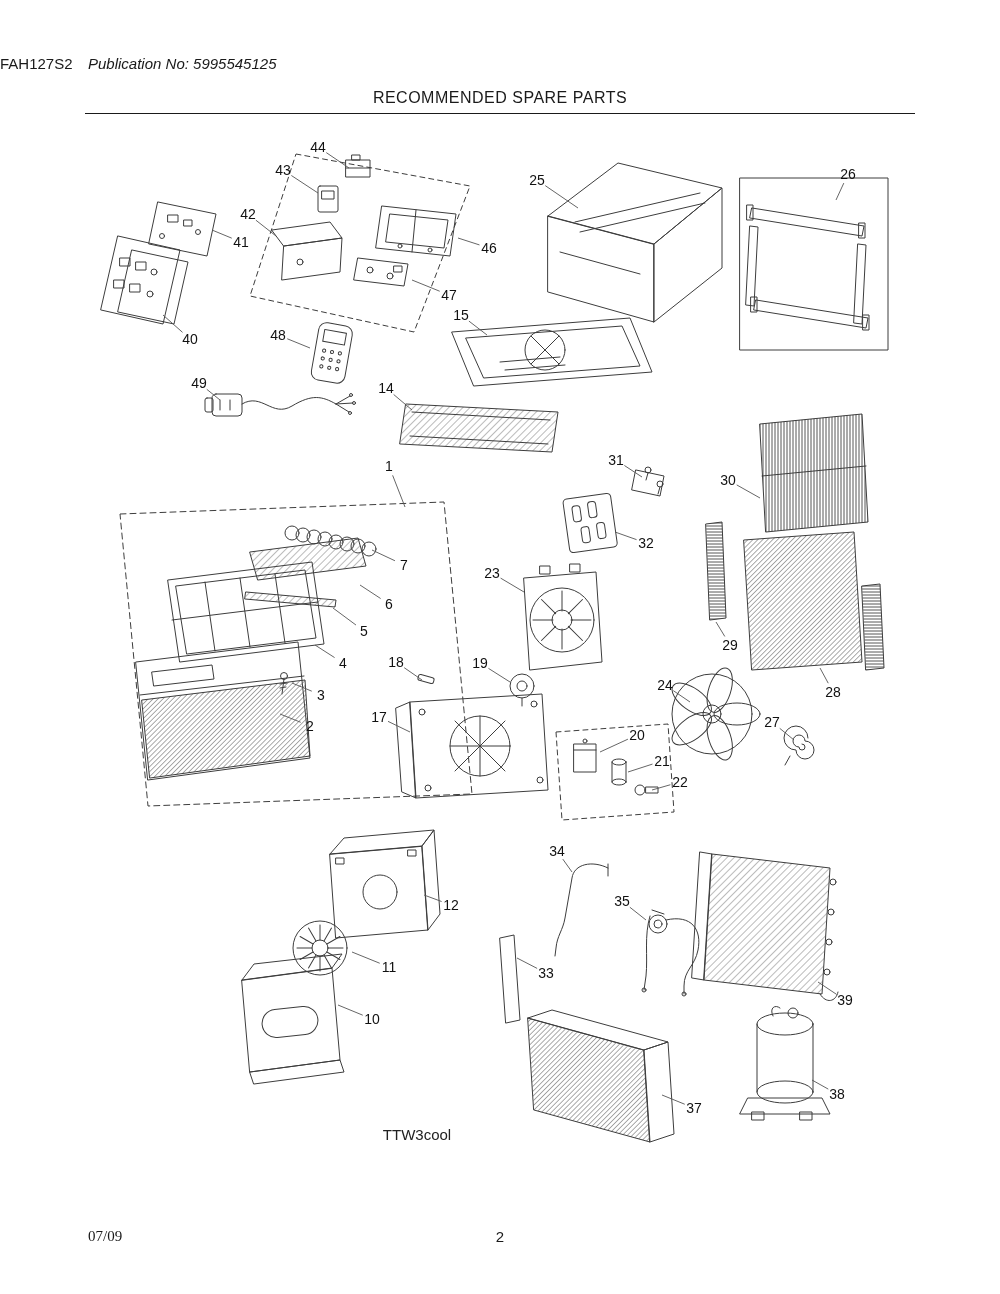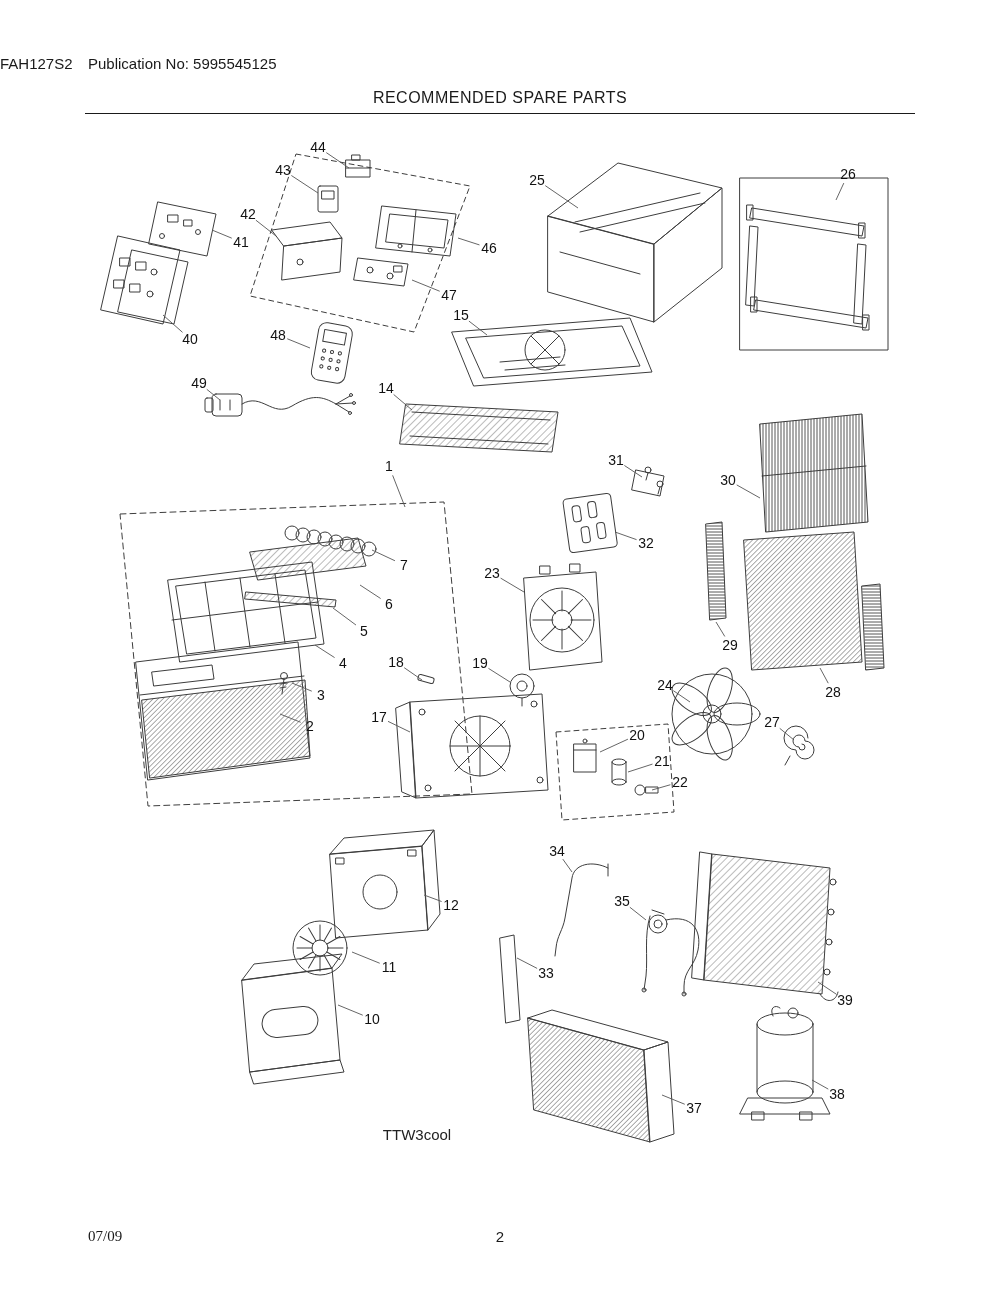--- a/index.html
+++ b/index.html
@@ -1,21 +1,21 @@
 <!DOCTYPE html>
 <html><head>
 <meta charset="utf-8">
 <style>
   html,body { margin:0; padding:0; background:#e8e8e8; }
   .page {
     position:relative; width:1000px; height:1294px; background:#ffffff;
     margin:0 auto; overflow:hidden;
     font-family:"Liberation Sans", sans-serif; color:#1a1a1a;
   }
-  .pub   { position:absolute; left:88px;  top:55px; font-size:15px; }
+  .pub   { position:absolute; left:88px;  top:55px; font-size:15px;font-style:italic; }
   .model { position:absolute; left:0;     top:55px; width:100%; text-align:left; font-size:15px; }
   .title { position:absolute; left:0;     top:89px; width:100%; text-align:center; font-size:16px; letter-spacing:0.5px; }
   .rule  { position:absolute; left:85px;  top:113px; width:830px; height:1px; background:#1a1a1a; }
   .footer-date { position:absolute; left:88px; top:1228px; font-size:15px;font-family:Liberation Serif, serif; }
   .footer-page { position:absolute; left:0; top:1228px; width:100%; text-align:center; font-size:15px; }
   svg.diagram { position:absolute; left:0; top:0; width:1000px; height:1294px; }
   svg text { font-family:"Liberation Sans", sans-serif; }
   #labels-layer text { font-size:14px; fill:#111; text-anchor:middle; }
   #labels-layer line { stroke:#555; stroke-width:0.9; }
   .wm { font-size:15px; fill:#222; text-anchor:middle; }

